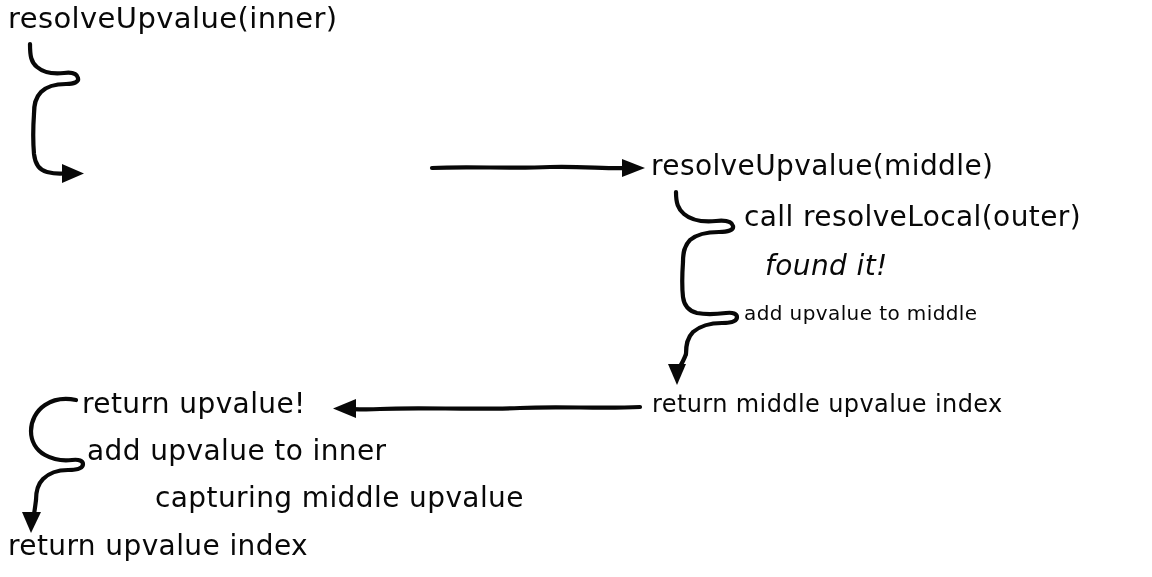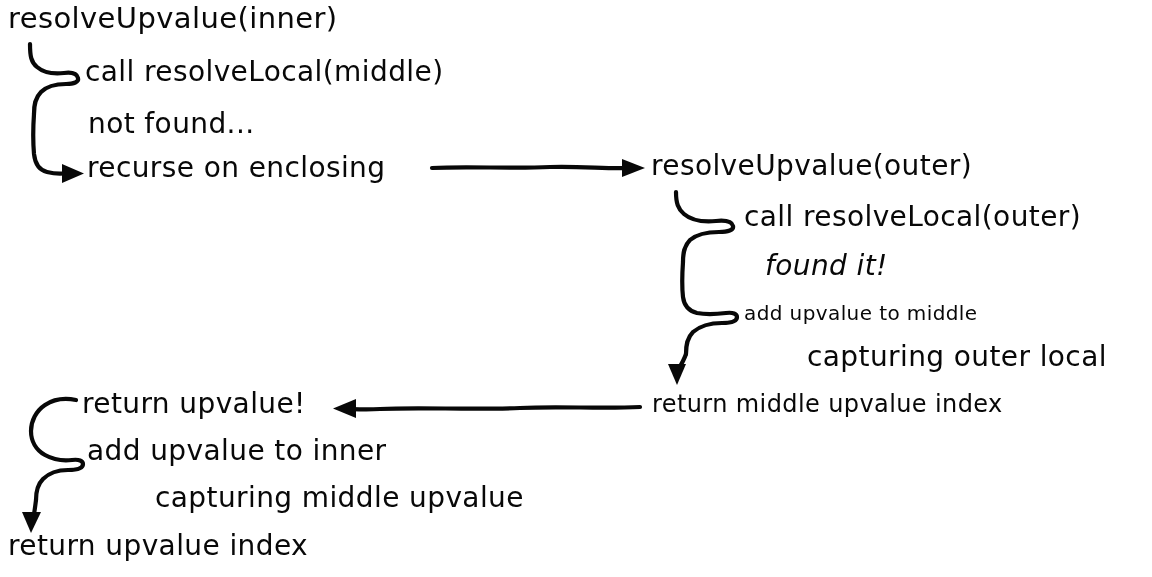--- a/index.html
+++ b/index.html
@@ -125,35 +125,31 @@
 
       <path class="stroke" d="M 36 500
                C 35 508, 34 515, 33 520"></path>
       <polygon class="head" points="22,512 41,512 31,533"></polygon>
     </g>
 
   </svg>
 
   <div class="ink" style="left:8px; top:4px; font-size:29px;">resolveUpvalue(inner)</div>
 
-  <div class="ink" style="left:85px; top:58px; font-size:28px;">call resolveLocal(middle)</div>
 
-  <div class="ink" style="left:88px; top:110px; font-size:28px;">not found...</div>
 
-  <div class="ink" style="left:87px; top:154px; font-size:28px;">recurse on enclosing</div>
 
-  <div class="ink" style="left:651px; top:152px; font-size:28px;">resolveUpvalue(outer)</div>
+  <div class="ink" style="left:651px; top:152px; font-size:28px;">resolveUpvalue(middle)</div>
 
   <div class="ink" style="left:744px; top:203px; font-size:28px;">call resolveLocal(outer)</div>
 
   <div class="ink" style="left:747px; top:252px; font-size:28px; font-style:italic;margin-left:18px;">found it!</div>
 
   <div class="ink" style="left:744px; top:303px; font-size:20px;">add upvalue to middle</div>
 
-  <div class="ink" style="left:807px; top:343px; font-size:28px;">capturing outer local</div>
 
   <div class="ink" style="left:652px; top:392px; font-size:24px;">return middle upvalue index</div>
 
   <div class="ink" style="left:82px; top:390px; font-size:28px;">return upvalue!</div>
 
   <div class="ink" style="left:80px; top:437px; font-size:28px;margin-left:7px;">add upvalue to inner</div>
 
   <div class="ink" style="left:155px; top:484px; font-size:28px;">capturing middle upvalue</div>
 
   <div class="ink" style="left:8px; top:532px; font-size:28px;">return upvalue index</div>

